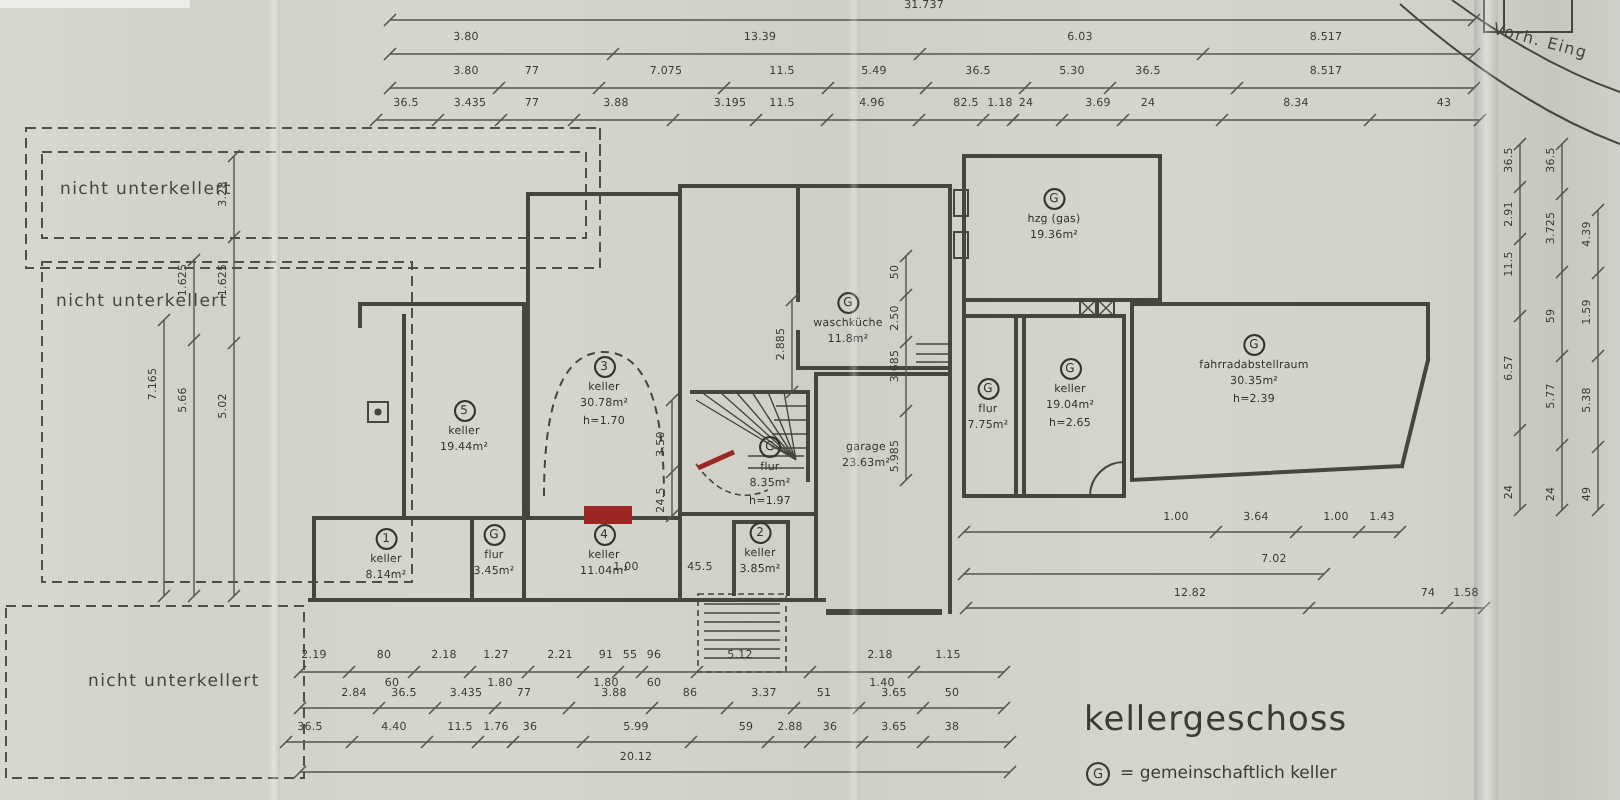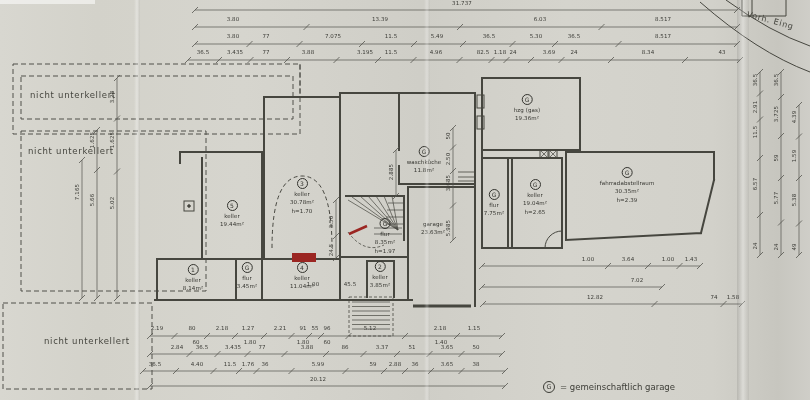--- a/index.html
+++ b/index.html
@@ -398,23 +398,24 @@
       <div class="room" style="left: 380px; top: 261px;">
         <span class="sym">2</span>
         <span class="nm">keller</span>
         <span class="ar">3.85m²</span>
       </div>
       <span class="note" style="left: 30px; top: 90px;">nicht unterkellert</span>
       <span class="note" style="left: 28px; top: 146px;">nicht unterkellert</span>
       <span class="note" style="left: 44px; top: 336px;">nicht unterkellert</span>
     </div>
 
+  <div class="title">kellergeschoss</div>
   <div class="legend">
     <span class="sym">G</span>
-    <span>=  gemeinschaftlich garage</span>
+    <span>=  gemeinschaftlich keller</span>
   </div>
   <div class="vorh">Vorh. Eing</div>
 
   <div class="fold" id="fold1"></div>
   <div class="fold" id="fold2"></div>
   <div class="fold" id="fold3"></div>
   <div id="gleam"></div>
 </div>
 
 </body></html>

